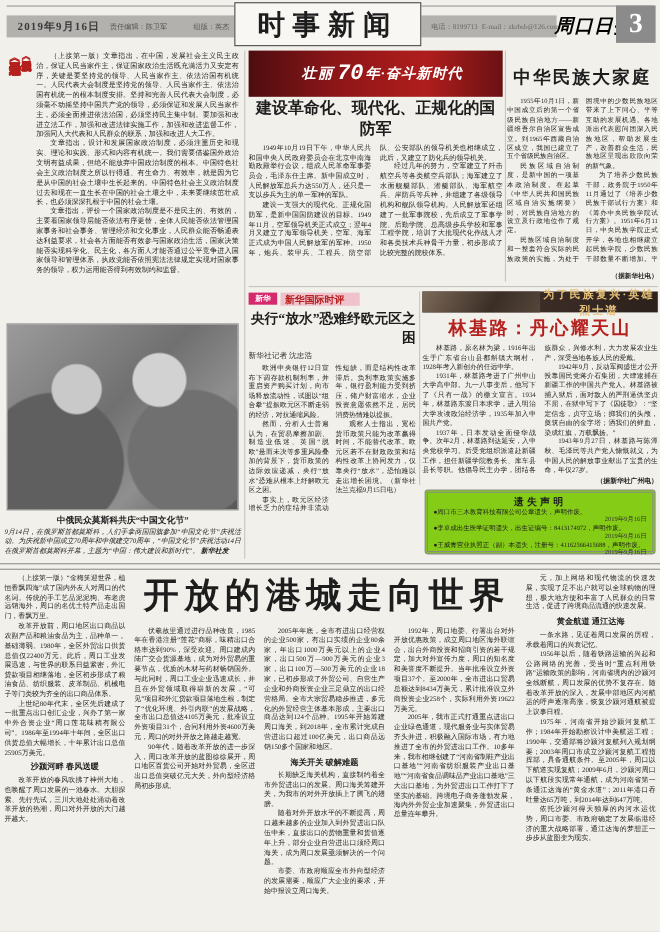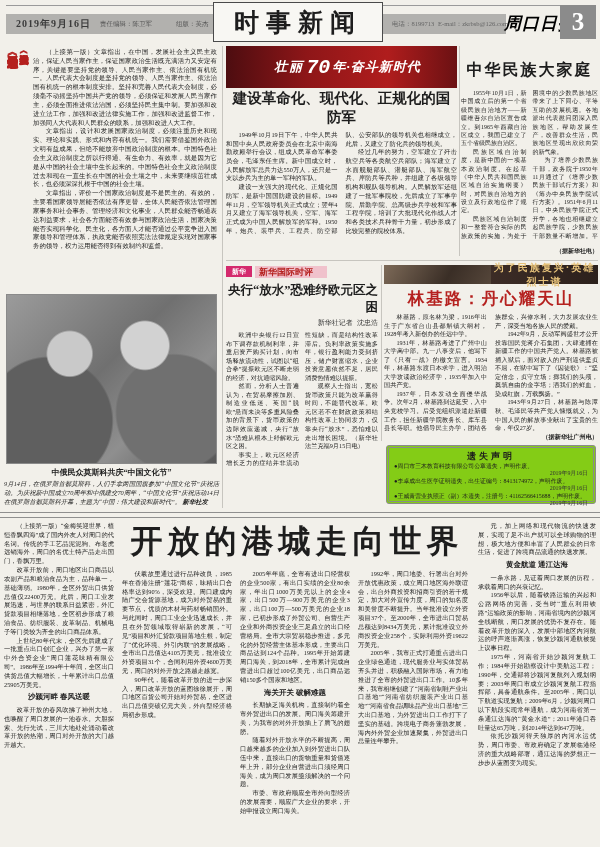--- a/index.html
+++ b/index.html
@@ -62,21 +62,21 @@
   .minzu-cols{font-size:6px;line-height:1.4;height:158px;column-gap:6px;}
   .hline-mid{position:absolute;left:226px;top:214px;width:372px;height:1px;background:#c7c5bf;}
   
   .shiping{position:absolute;left:226px;top:219px;width:152px;height:245px;}
   .sp-label{display:flex;align-items:center;height:13px;}
   .sp-logo{width:26px;height:11px;background:#d42a6d;color:#fff;font-size:7px;font-weight:bold;
            display:flex;align-items:center;justify-content:center;margin-right:3px;}
   .sp-label-txt{font-size:9px;font-weight:bold;color:#b5211f;background:#f0c2cc;
                 padding:0 14px 0 4px;line-height:12px;}
   .h-sp{font-size:12.5px;font-weight:bold;text-align:right;margin:4px 0 2px 0;}
-  .sp-byline{font-size:7px;text-align:right;color:#333;margin-bottom:3px;font-family:Liberation Mono, monospace;}
+  .sp-byline{font-size:7px;text-align:left;color:#333;margin-bottom:3px;}
   .sp-cols{font-size:6.2px;line-height:1.38;height:196px;column-gap:6px;}
   
   .linjilu{position:absolute;left:384px;top:219px;width:214px;height:176px;}
   .hero-banner{height:19px;background:linear-gradient(90deg,#1e1713,#42302a 30%,#2c211c);
                display:flex;align-items:center;}
   .hero-chip{width:30px;height:19px;background:linear-gradient(120deg,#7d6a58,#3a2e26 60%,#55463a);}
   .hero-banner span{flex:1;text-align:center;color:#e6c27a;font-size:10px;font-weight:bold;letter-spacing:2px;}
   .h-lin{font-size:16.5px;font-weight:bold;color:#b5211f;text-align:center;letter-spacing:2px;margin:4px 0 3px 0;}
   .lin-cols{font-size:6.2px;line-height:1.38;height:120px;column-gap:8px;}
   

